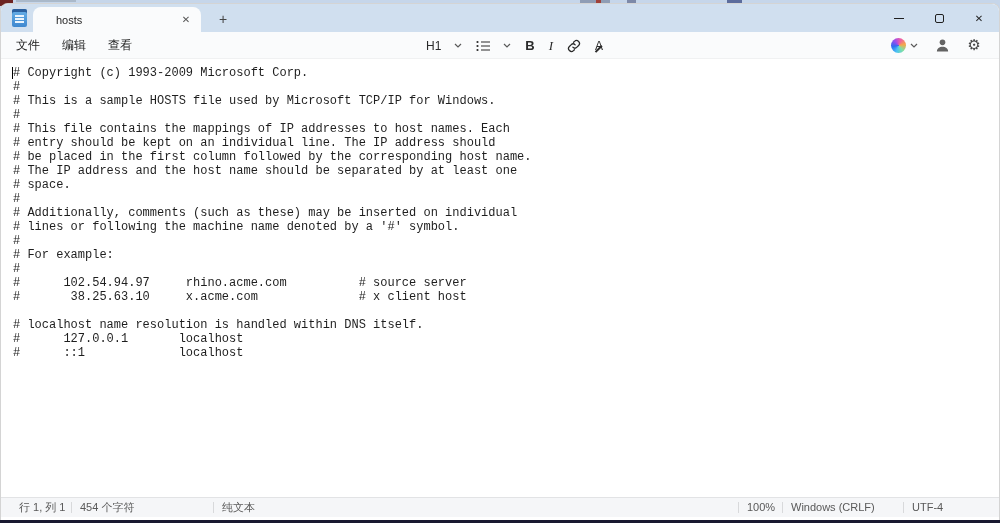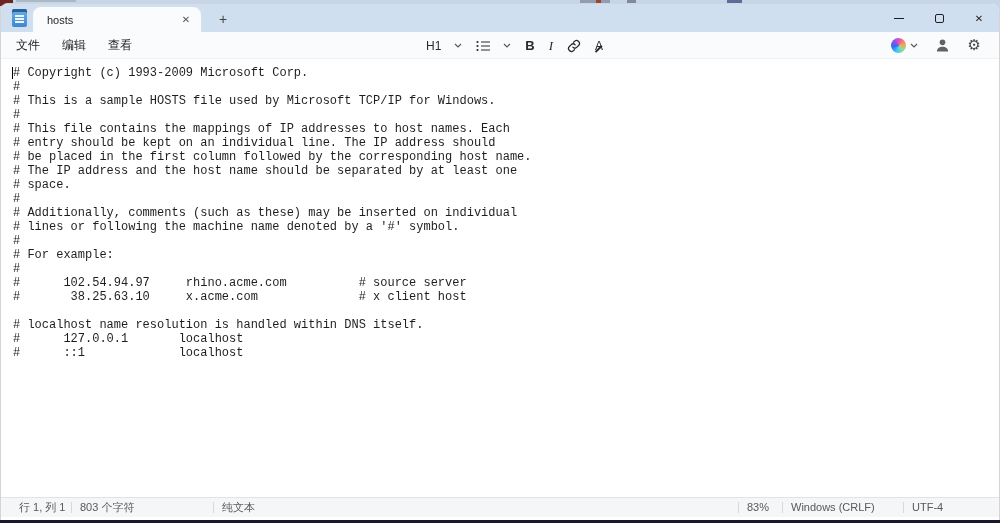--- a/index.html
+++ b/index.html
@@ -18,21 +18,21 @@
 
   
   .titlebar { position:absolute; left:0; top:0; width:100%; height:28px; background:#d0dfef; }
   .app-icon { position:absolute; left:11px; top:5px; width:15px; height:18px;
     background:linear-gradient(180deg,#6ab2e8,#3e87cf); border-radius:2px;
     box-shadow:inset 0 3px 0 #2a5f9e; }
   .app-icon::after { content:""; position:absolute; left:3px; top:6px; width:9px; height:1.5px;
     background:#eaf4fd; box-shadow:0 3px 0 #eaf4fd, 0 6px 0 #eaf4fd; }
   .tab { position:absolute; left:32px; top:3px; width:168px; height:25px;
     background:#fafbfc; border-radius:8px 8px 0 0; display:flex; align-items:center; cursor:default; }
-  .tab-label { font-size:11px; color:#1f1f1f; padding-left:14px; flex:1; }
+  .tab-label { font-size:11px; color:#1f1f1f; padding-left:23px; flex:1; }
   .tab-close { border:none; background:transparent; font-size:10px; color:#555; width:22px; height:20px;
     margin-right:4px; border-radius:4px; font-family:"DejaVu Sans",sans-serif; cursor:default; }
   .new-tab { position:absolute; left:211px; top:5px; width:22px; height:20px; border:none; background:transparent;
     font-size:14px; color:#444; border-radius:4px; cursor:default; }
   .win-controls { position:absolute; right:0; top:0; height:28px; display:flex; }
   .win-btn { width:40px; height:28px; border:none; background:transparent; display:flex;
     align-items:center; justify-content:center; cursor:default; }
   .glyph-min { width:10px; height:1px; background:#1f1f1f; }
   .glyph-max { width:9px; height:9px; border:1px solid #1f1f1f; border-radius:2px; }
   .glyph-close { font-size:10px; color:#1f1f1f; font-family:"DejaVu Sans",sans-serif; }
@@ -198,25 +198,25 @@
 #       38.25.63.10     x.acme.com              # x client host
 
 # localhost name resolution is handled within DNS itself.
 #      127.0.0.1       localhost
 #      ::1             localhost</pre>
   </div>
 
   <div class="statusbar">
     <span class="sb-item" style="left:18px">行 1, 列 1</span>
     <span class="sb-div" style="left:70px"></span>
-    <span class="sb-item" style="left:79px">803 个字符</span>
+    <span class="sb-item" style="left:79px">454 个字符</span>
     <span class="sb-div" style="left:212px"></span>
     <span class="sb-item" style="left:221px">纯文本</span>
     <span class="sb-div" style="left:737px"></span>
-    <span class="sb-item" style="left:746px">83%</span>
+    <span class="sb-item" style="left:746px">100%</span>
     <span class="sb-div" style="left:781px"></span>
     <span class="sb-item" style="left:790px">Windows (CRLF)</span>
     <span class="sb-div" style="left:902px"></span>
     <span class="sb-item" style="left:911px">UTF-4</span>
   </div>
 </div>
 
 <div class="bottom-bar"></div>
 
 </body></html>

